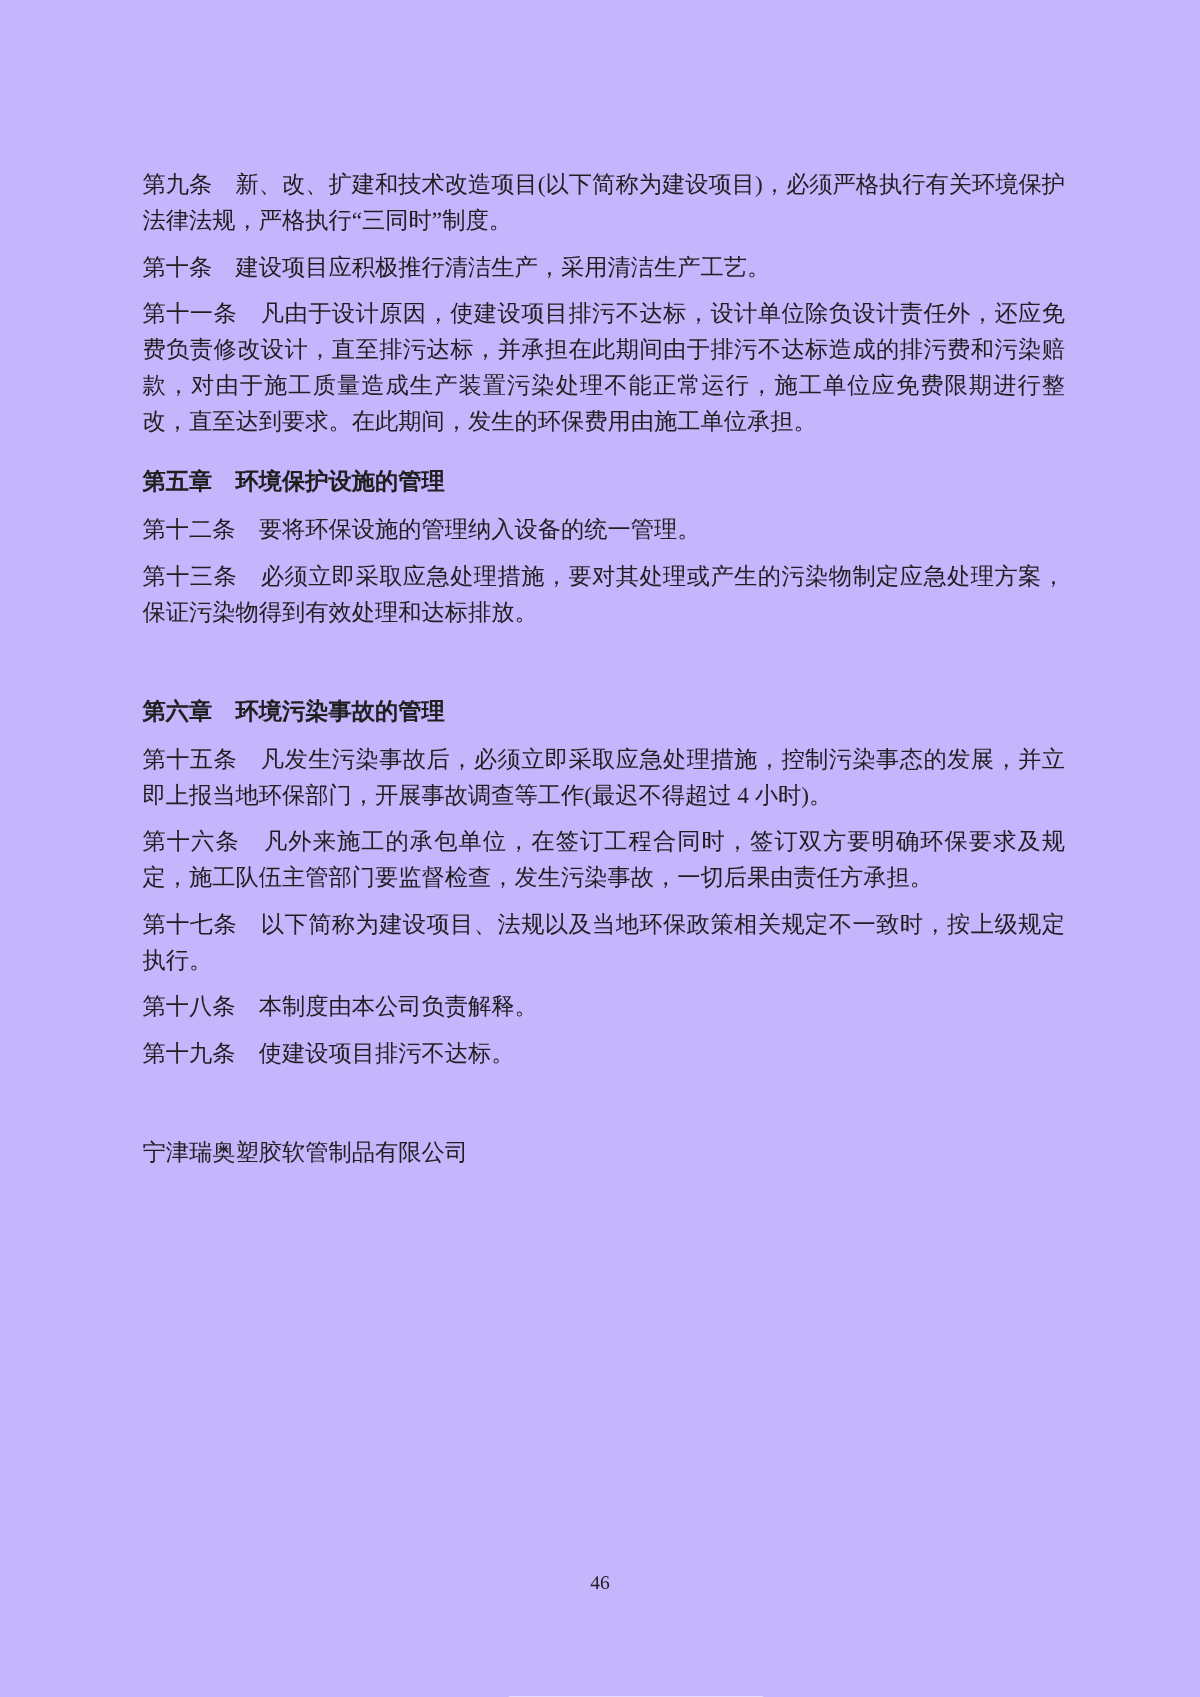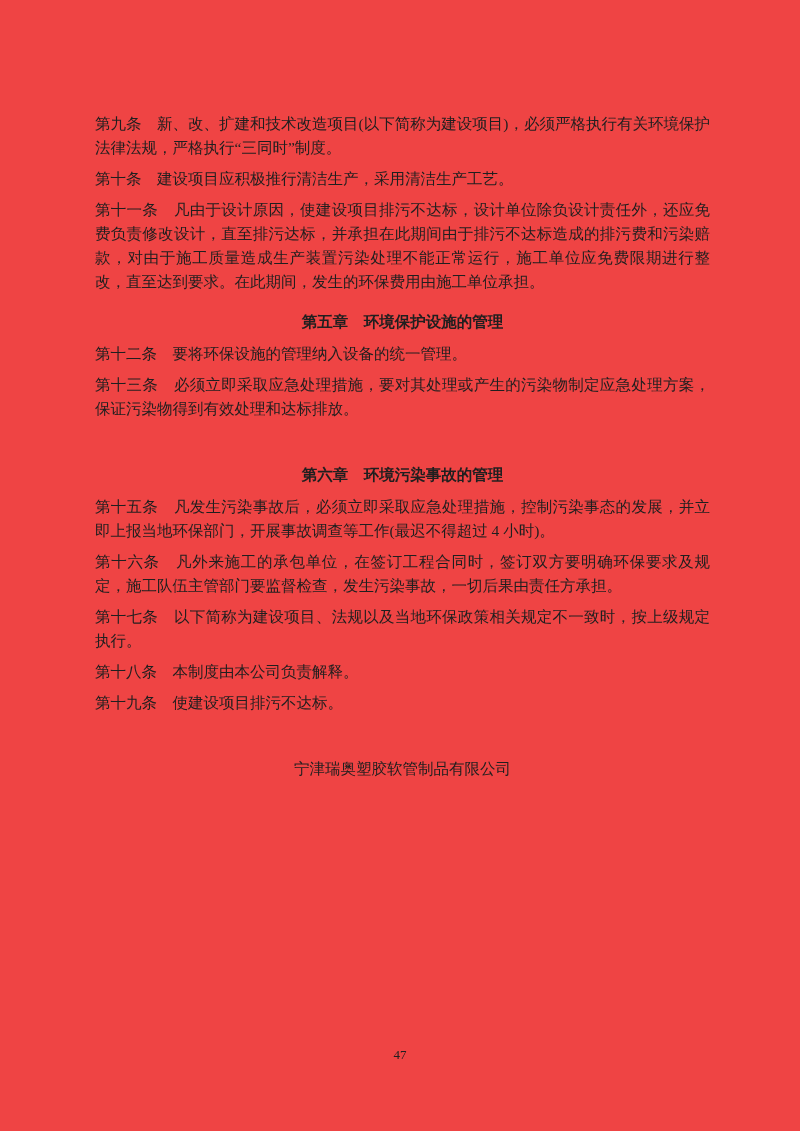--- a/index.html
+++ b/index.html
@@ -3,21 +3,21 @@
 <meta charset="utf-8">
 <style>
   * { margin: 0; padding: 0; box-sizing: border-box; }
   html, body { background: #ffffff; }
 
   .page {
     position: relative;
     width: 800px;
     height: 1131px;
     margin: 0 auto;
-    background: #ef4444;
+    background: #c4b5fd;
     font-family: "Liberation Serif", "DejaVu Serif", serif;
     color: #1f1f1f;
     overflow: hidden;
   }
 
   .content {
     position: absolute;
     top: 112px;
     left: 95px;
     right: 90px;
@@ -27,32 +27,31 @@
     font-size: 15.5px;
     line-height: 24px;
     text-align: justify;
     margin-bottom: 7px;
   }
 
   .chapter {
     font-size: 15.5px;
     line-height: 24px;
     font-weight: bold;
-    text-align: center;
     margin: 16px 0 8px;
   }
 
   .chapter.gap-before {
     margin-top: 42px;
   }
 
   .signature {
     font-size: 15.5px;
     line-height: 24px;
-    text-align: center;
+    text-align: left;
     margin-top: 42px;
   }
 
   .page-number {
     position: absolute;
     bottom: 68px;
     left: 0;
     right: 0;
     text-align: center;
     font-size: 13px;
@@ -80,14 +79,14 @@
     <p class="article">第十六条　凡外来施工的承包单位，在签订工程合同时，签订双方要明确环保要求及规定，施工队伍主管部门要监督检查，发生污染事故，一切后果由责任方承担。</p>
 
 
     <p class="article">第十七条　以下简称为建设项目、法规以及当地环保政策相关规定不一致时，按上级规定执行。</p>
     <p class="article">第十八条　本制度由本公司负责解释。</p>
     <p class="article">第十九条　使建设项目排污不达标。</p>
 
     <p class="signature">宁津瑞奥塑胶软管制品有限公司</p>
   </div>
 
-  <div class="page-number">47</div>
+  <div class="page-number">46</div>
 </div>
 
 </body></html>

